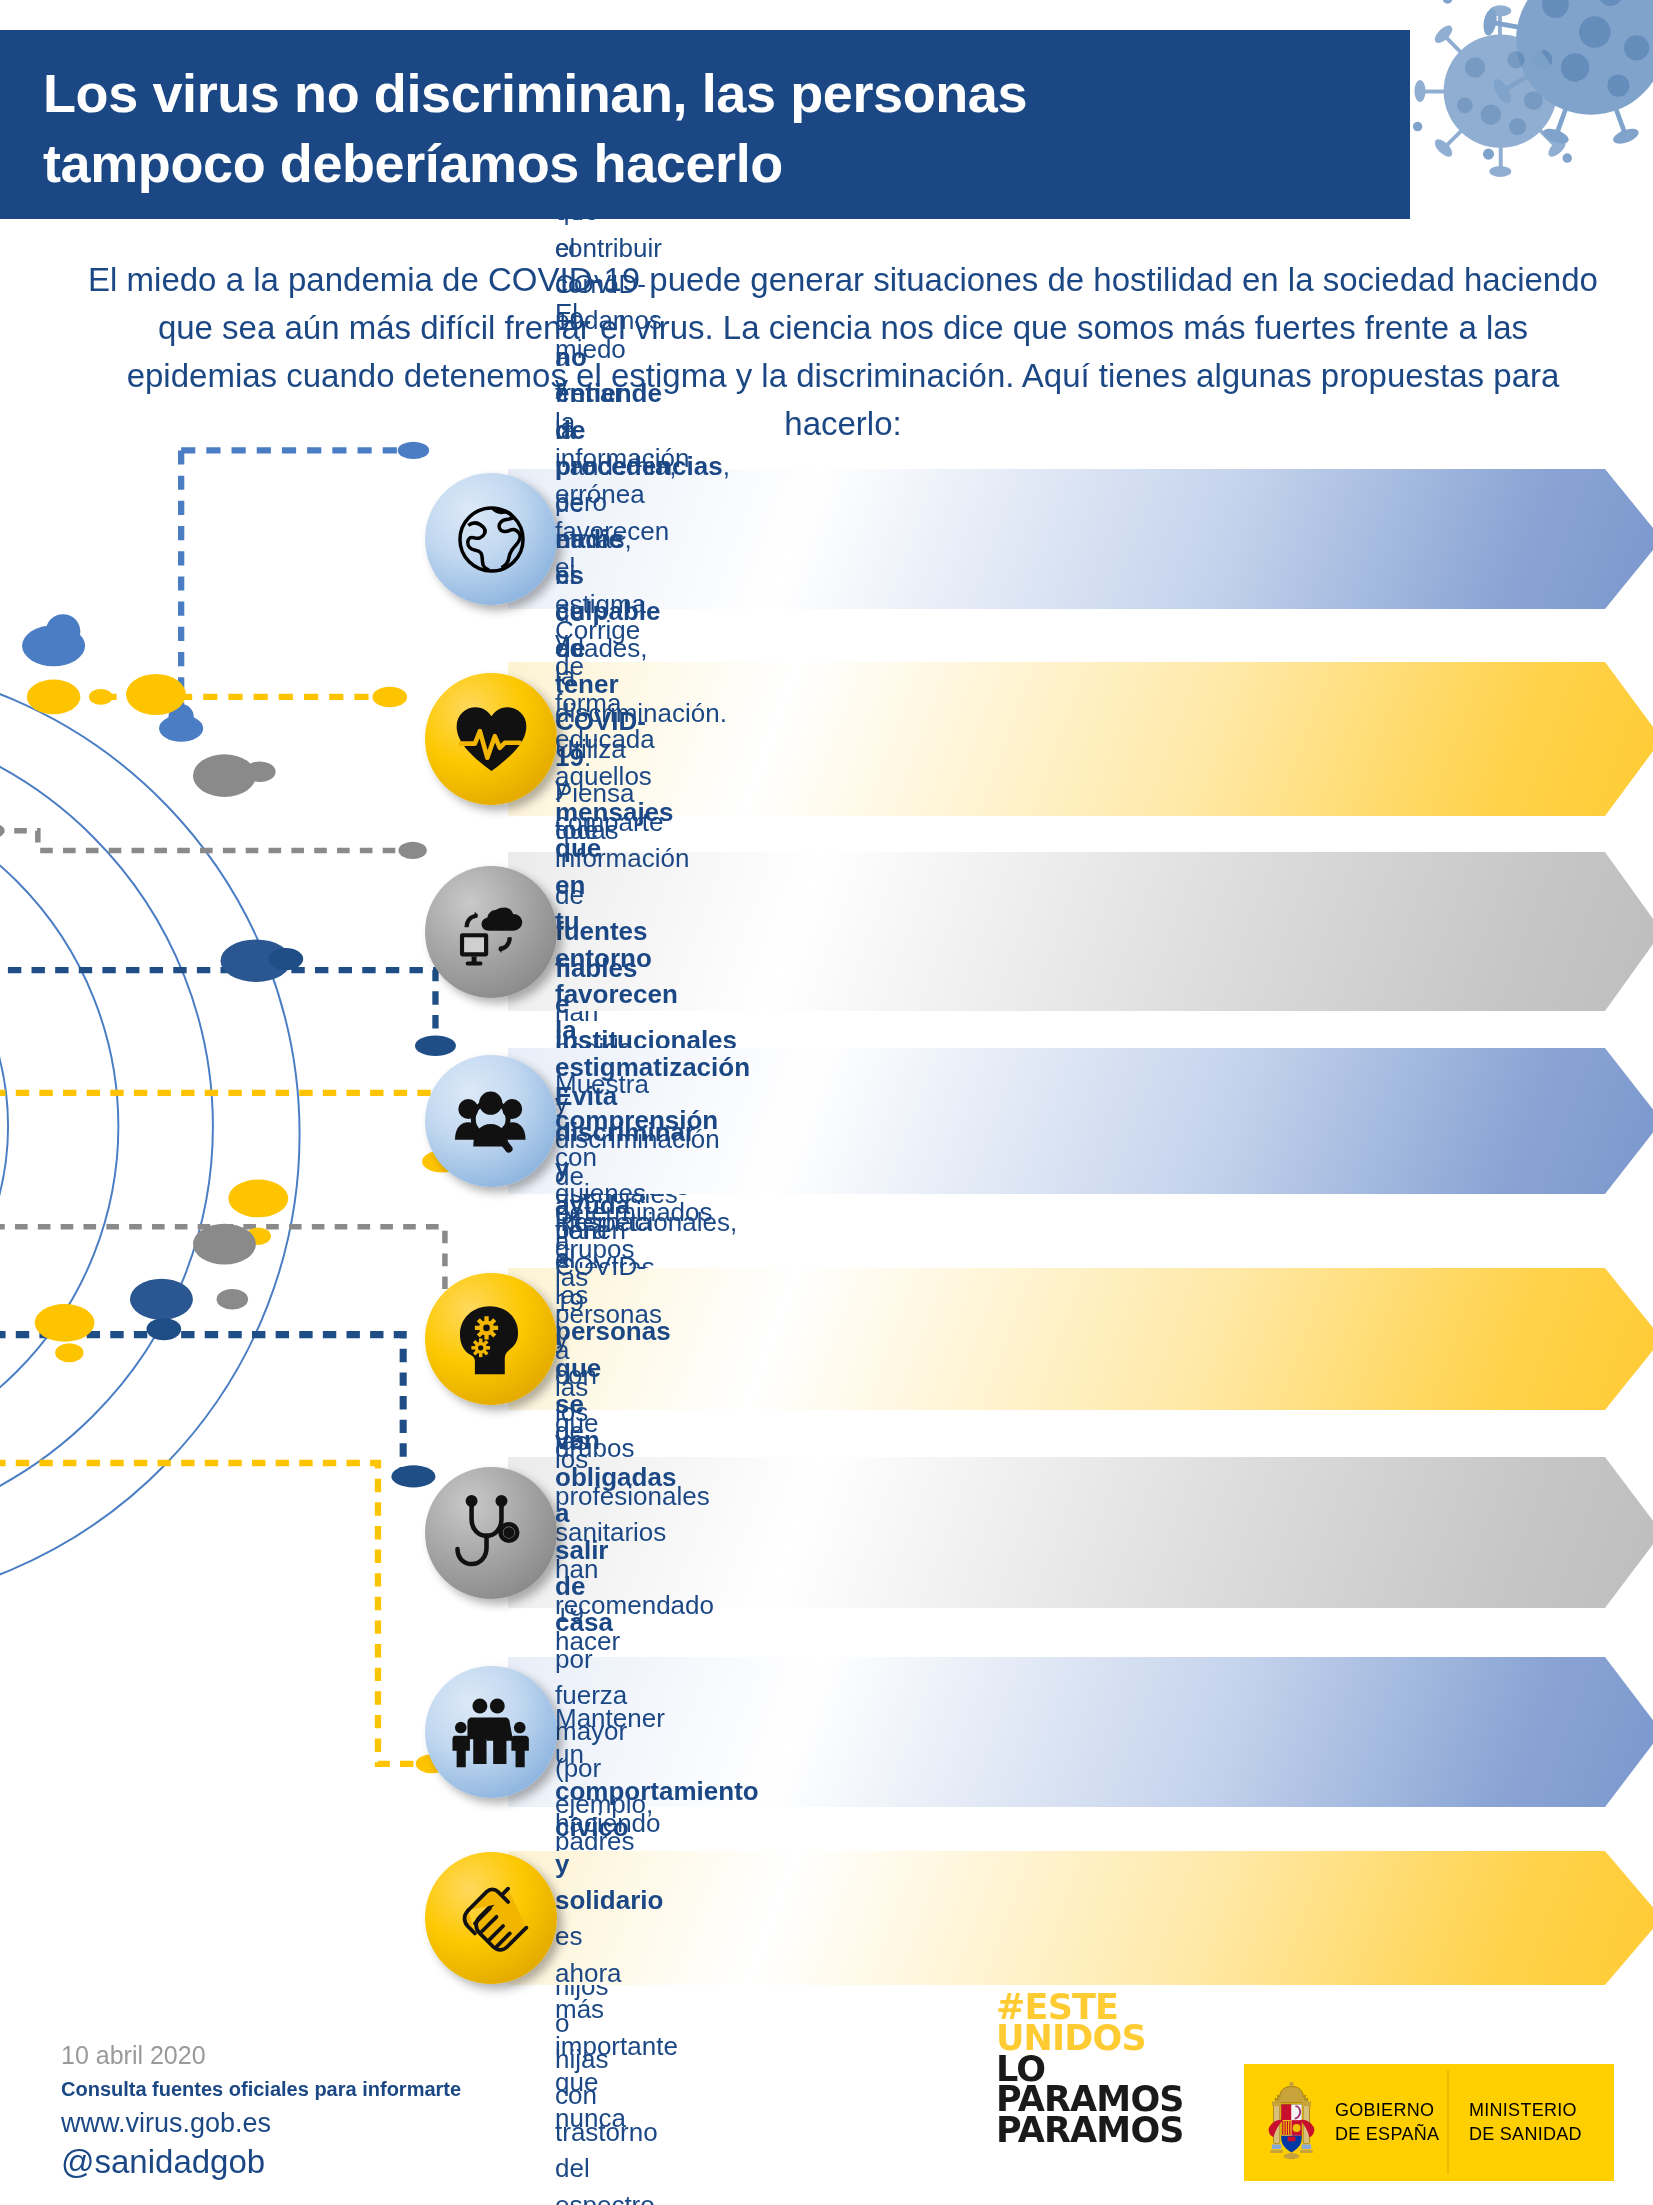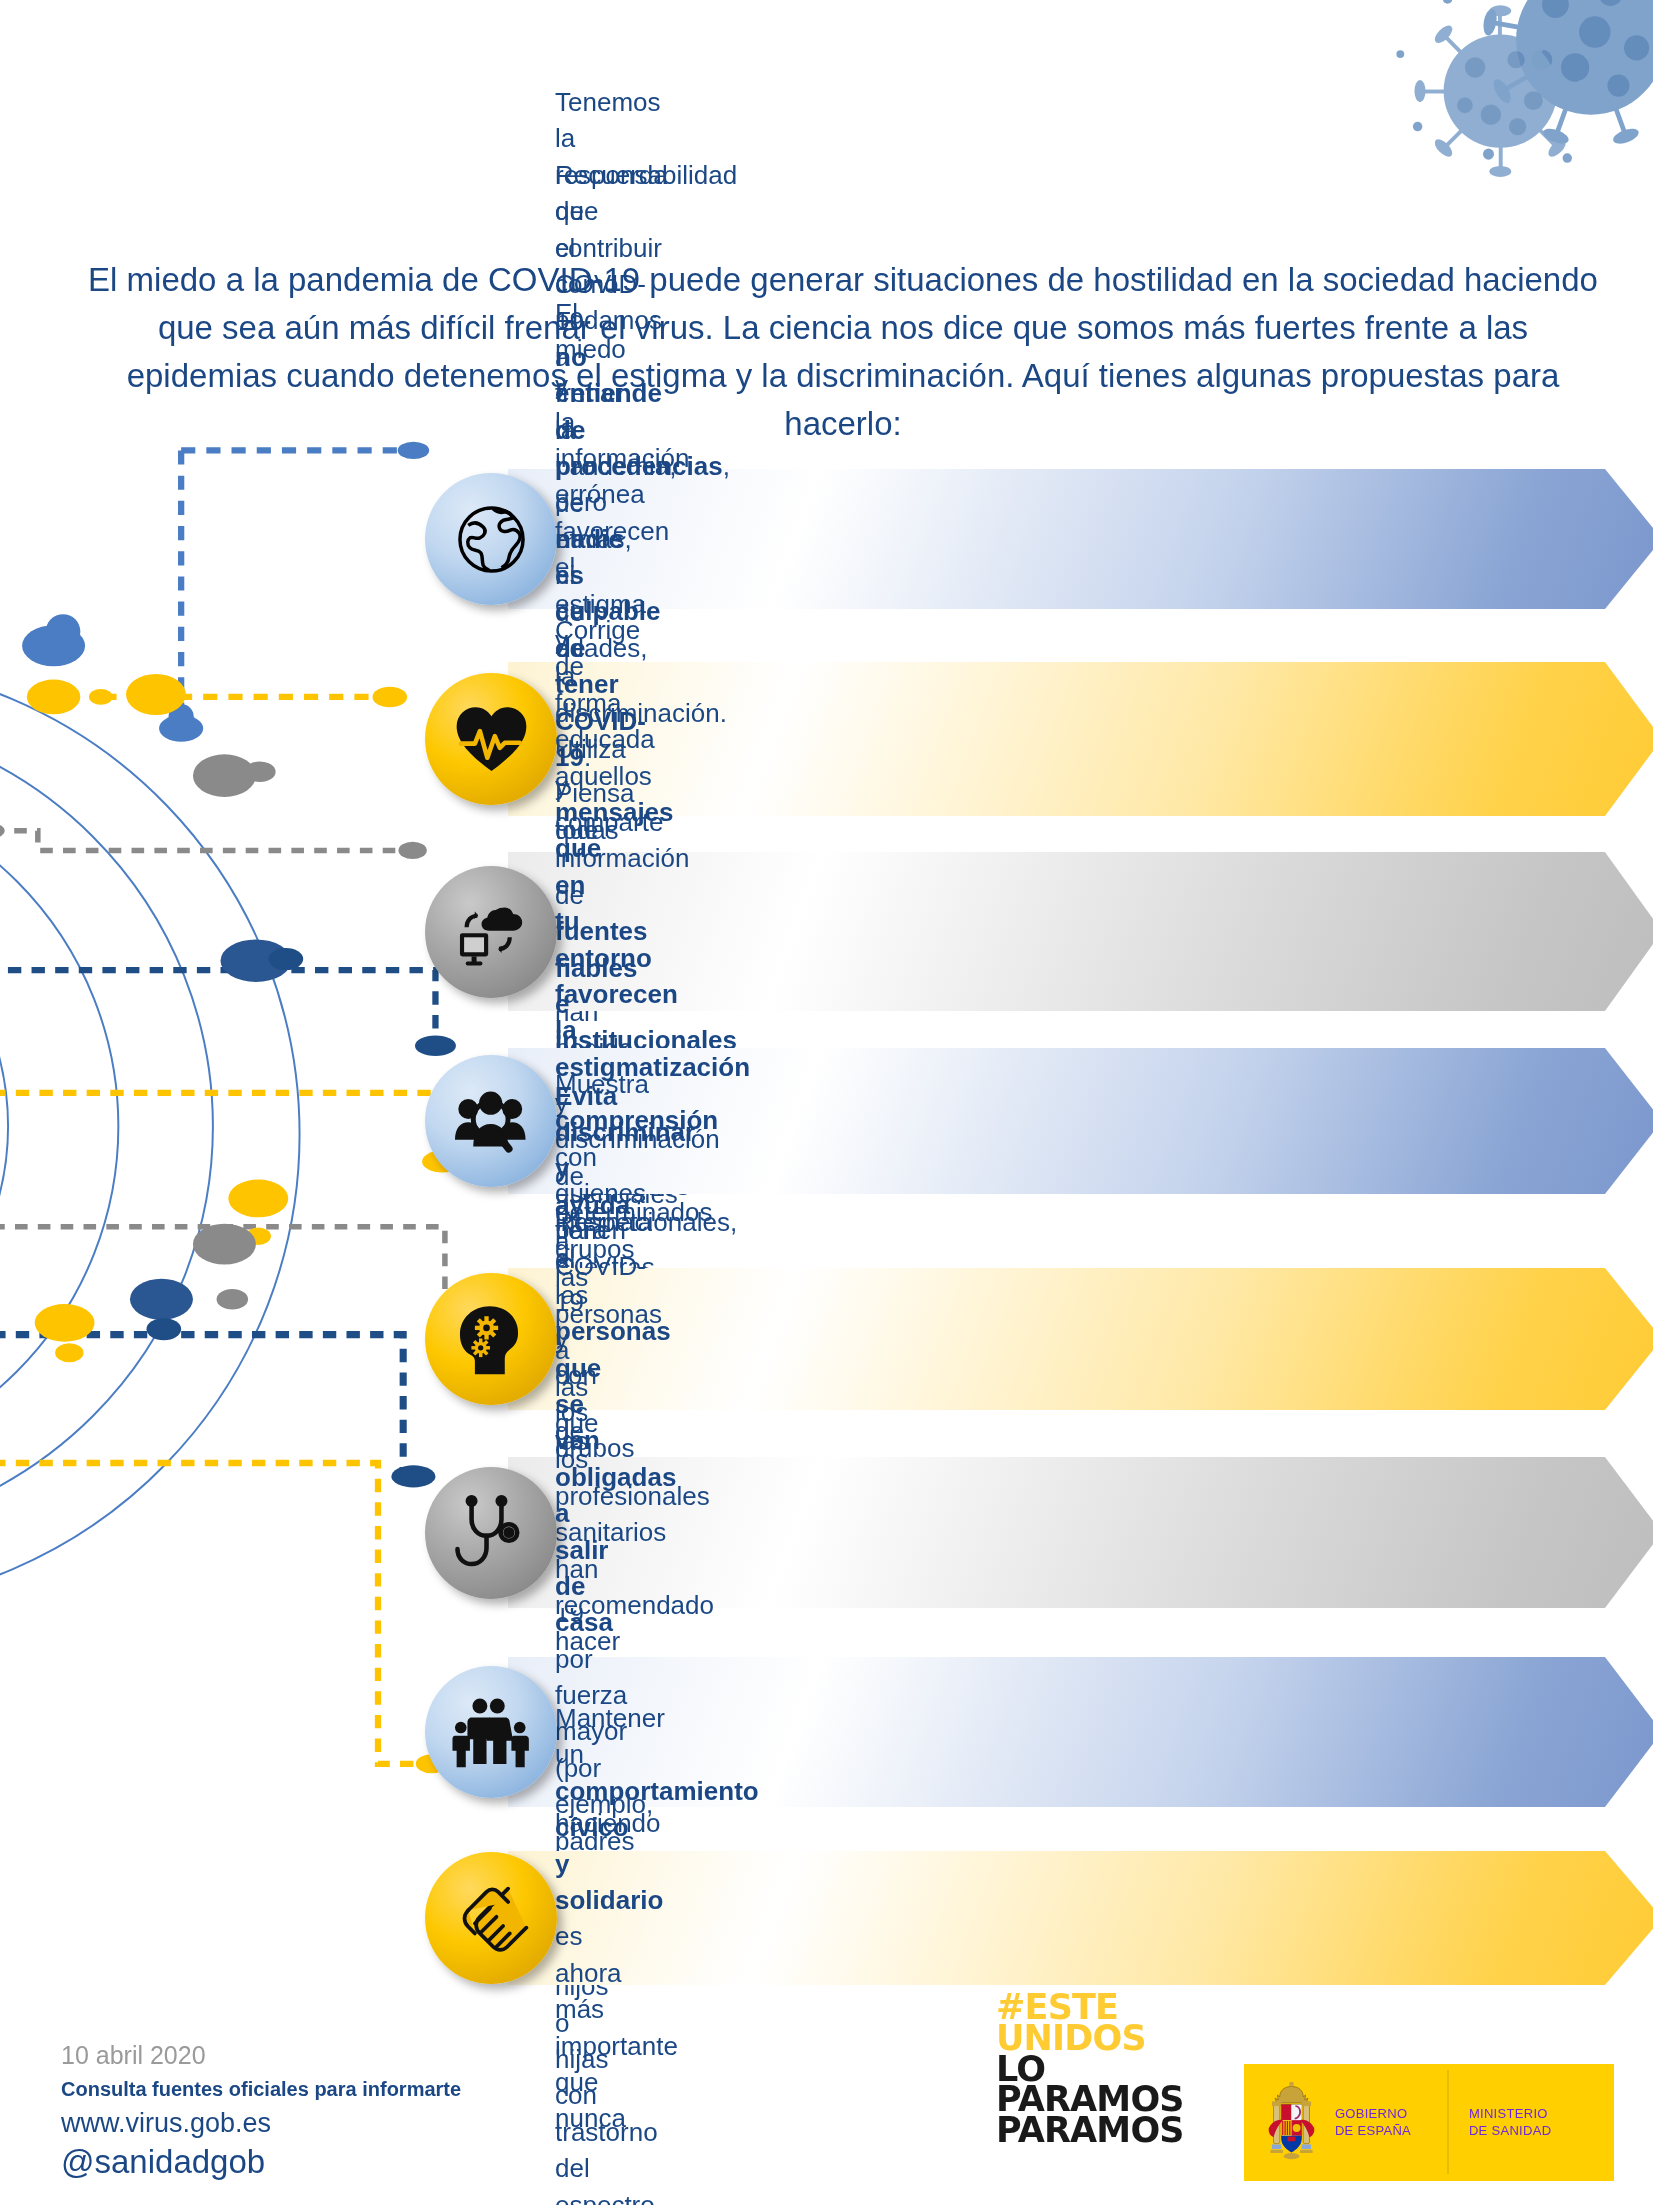--- a/index.html
+++ b/index.html
@@ -129,21 +129,21 @@
     width: 370px; height: 117px;
     background: #ffcf00;
     z-index: 4;
     display: flex; align-items: center;
   }
   #gov-divider {
     position: absolute; left: 203px; top: 6.3px;
     width: 1.6px; height: 104px; background: #e8bc00;
   }
   #gov-crest { width: 61px; height: 87px; margin-left: 17.3px; flex: none; }
-  .gov-txt { font-size: 13px; color: #6d28d9; line-height: 1.28; letter-spacing: 0.3px; font-family: "Liberation Sans", sans-serif; }
+  .gov-txt { font-size: 18px; color: #000000; line-height: 1.28; letter-spacing: 0.3px; font-family: "Liberation Sans", sans-serif; }
   #gov-text-1 { margin-left: 12.6px; width: 112px; }
   #gov-text-2 { margin-left: 22px; width: 134px; }
 </style>
 </head>
 <body>
 
 <div id="page">
 
   <svg id="virus-art" viewBox="0 0 400 330">
     <g fill="#7a9fc9" opacity="0.95">
@@ -245,20 +245,26 @@
       <circle cx="68" cy="38" r="6" fill="#7a9fc9"></circle>
       <circle cx="8" cy="108" r="5" fill="#7a9fc9"></circle>
       <circle cx="30" cy="200" r="6" fill="#7a9fc9"></circle>
       <circle cx="120" cy="235" r="7" fill="#7a9fc9"></circle>
       <circle cx="220" cy="240" r="6" fill="#7a9fc9"></circle>
       <circle cx="348" cy="205" r="7" fill="#7a9fc9"></circle>
       <circle cx="392" cy="180" r="5" fill="#7a9fc9"></circle>
     </g>
   </svg>
 
+  <div id="header-bar">
+    <div id="header-title">
+      <div>Los virus no discriminan, las personas</div>
+      <div>tampoco deberíamos hacerlo</div>
+    </div>
+  </div>
 
   <p id="intro">El miedo a la pandemia de COVID-19 puede generar situaciones de hostilidad en la sociedad haciendo que sea aún más difícil frenar el virus. La ciencia nos dice que somos más fuertes frente a las epidemias cuando detenemos el estigma y la discriminación. Aquí tienes algunas propuestas para hacerlo:</p>
 
   <svg id="orbit-art" viewBox="0 0 820 1160" fill="none">
     <g stroke="#4a7dc4" stroke-width="2.5" fill="none">
       <path d="M 30 -40 A 600 600 0 0 1 610 560 A 600 600 0 0 1 30 1160"></path>
       <path d="M -20 30 A 520 520 0 0 1 500 550 A 520 520 0 0 1 -20 1070"></path>
       <path d="M -60 110 A 440 440 0 0 1 380 550 A 440 440 0 0 1 -60 990"></path>
       <path d="M -110 200 A 350 350 0 0 1 240 550 A 350 350 0 0 1 -110 900"></path>
     </g>

